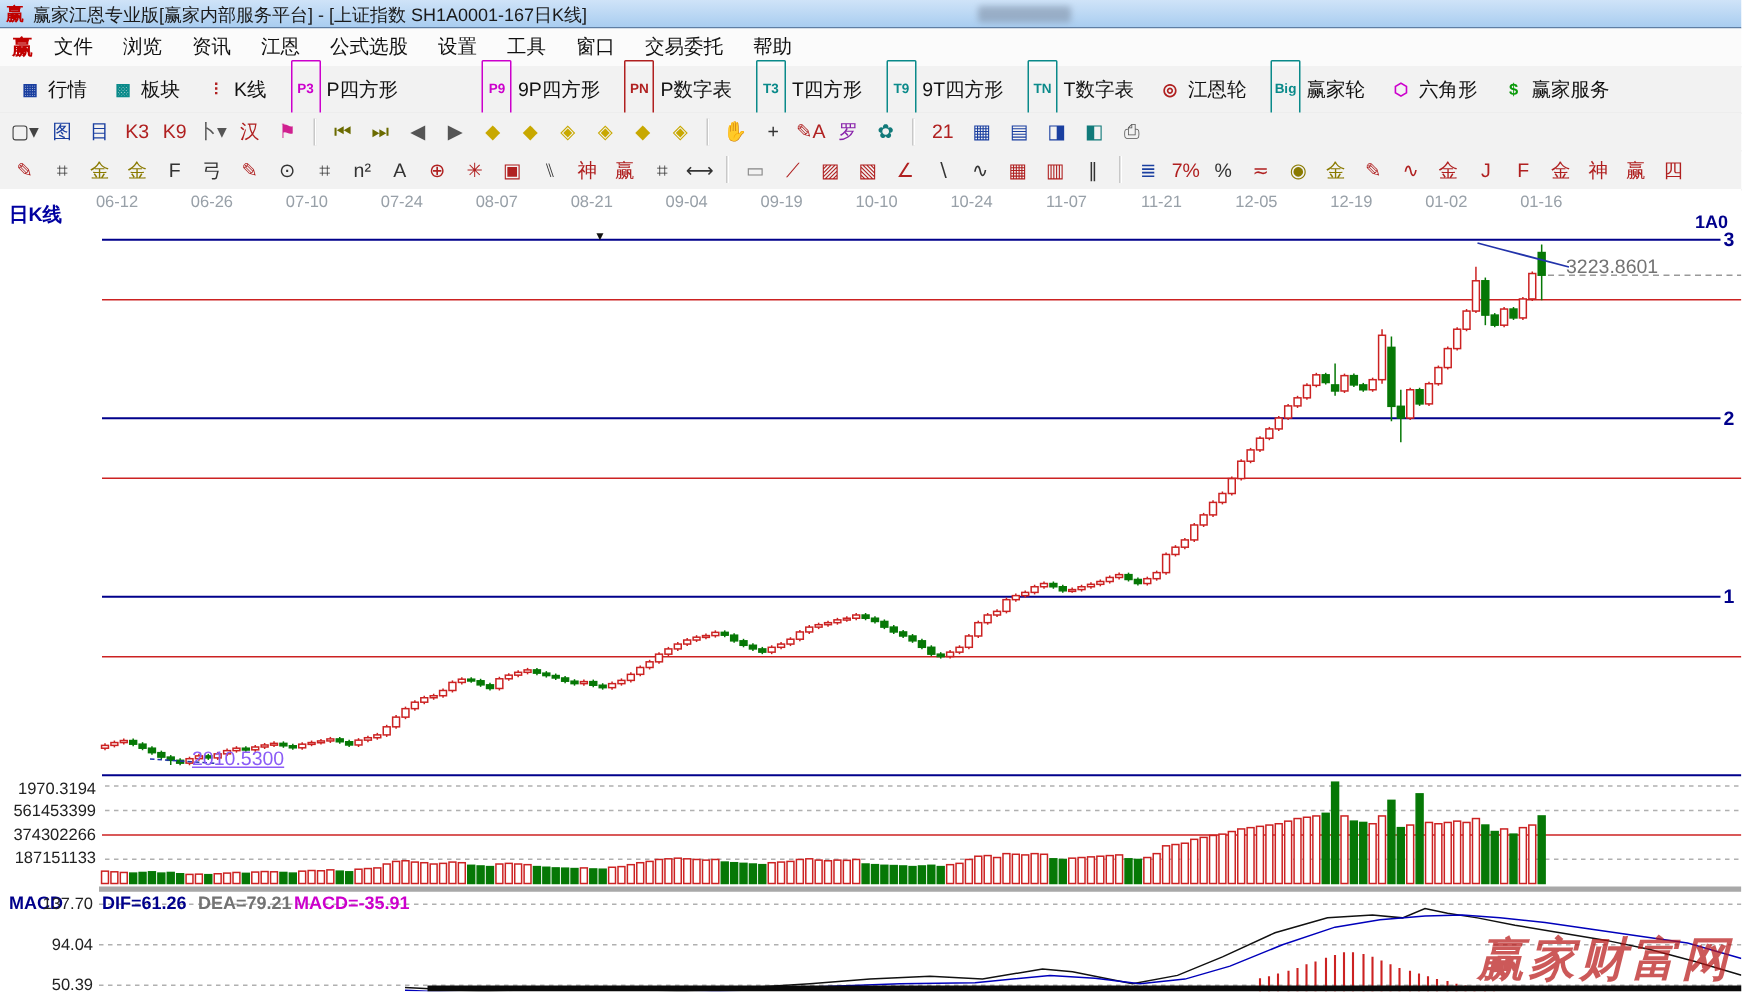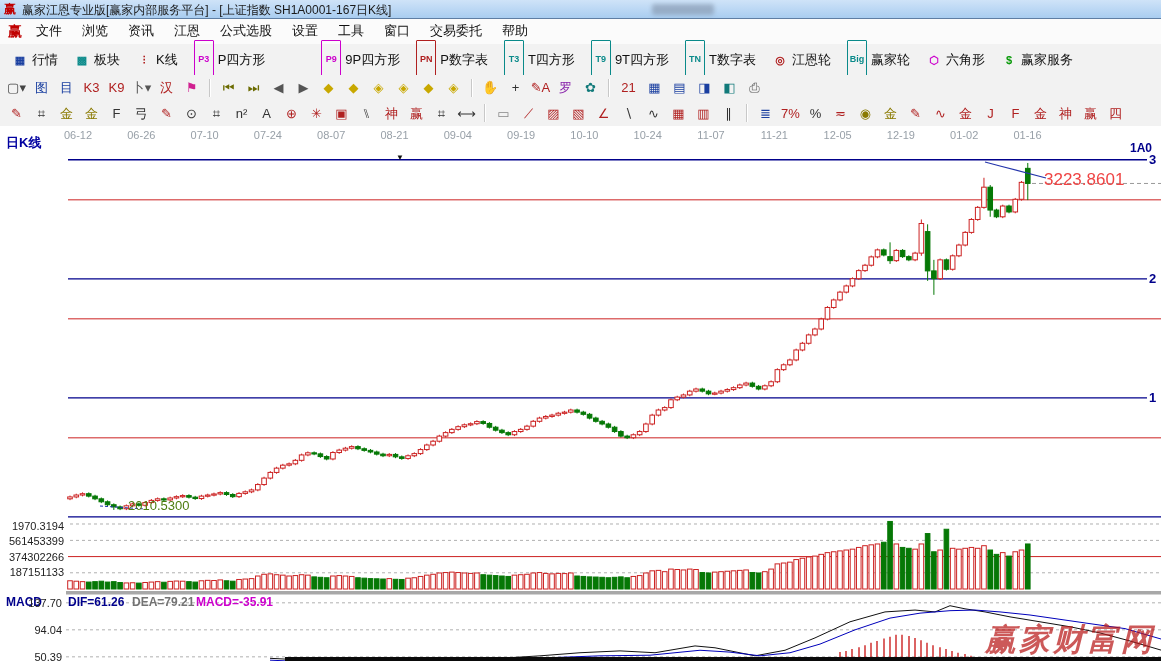--- a/index.html
+++ b/index.html
@@ -26,22 +26,22 @@
   .tb-box{border:1px solid currentColor;padding:12px 1px;font-size:9px;height:13px;line-height:13px;border-radius:1px;}
   .ico-cell{display:inline-block;width:21px;height:19px;line-height:19px;text-align:center;font-size:13px;margin:0 1px;border:1px solid transparent;border-radius:2px;}
   .tb-sep{display:inline-block;width:1px;height:18px;background:#c8c8c8;margin:0 5px;border-right:1px solid #fff;}
   
   #chart-region{left:0;top:126px;width:1161px;height:535px;background:#fff;}
   #kline-mode{left:6px;top:8px;font-size:13px;font-weight:bold;color:#0000a0;}
   .date-label{position:absolute;top:3px;font-size:11px;color:#98a0a8;transform:translateX(-50%);}
   #label-1a0{left:1130px;top:15px;font-size:12px;font-weight:bold;color:#00008b;}
   .level-label{position:absolute;left:1149px;font-size:13px;font-weight:bold;color:#00008b;}
   .axis-label{position:absolute;left:0;width:64px;text-align:right;font-size:11px;color:#222;}
-  #last-price{left:1044px;top:44px;font-size:17px;color:#ef4444;}
-  #low-price{left:128px;top:372px;font-size:13px;color:#4d7c0f;}
+  #last-price{left:1044px;top:44px;font-size:13px;color:#737373;}
+  #low-price{left:128px;top:372px;font-size:13px;color:#8b5cf6;text-decoration:underline;}
   #down-marker{left:396px;top:27px;font-size:8px;color:#111;}
   
   .macd-h{position:absolute;top:469px;font-size:12px;font-weight:bold;}
   #macd-label{left:6px;color:#00008b;}
   #macd-dif{left:68px;color:#00008b;}
   #macd-dea{left:132px;color:#737373;}
   #macd-val{left:196px;color:#cc00cc;}
   .macd-scale{position:absolute;left:0;width:62px;text-align:right;font-size:11px;color:#222;}
   #watermark{right:6px;bottom:0px;font-family:"DejaVu Serif",serif;font-style:italic;font-weight:bold;font-size:31px;color:rgba(185,25,25,.72);letter-spacing:3px;white-space:nowrap;}
   #bottom-strip{left:285px;top:657px;width:876px;height:4px;background:#0a0a0a;}

